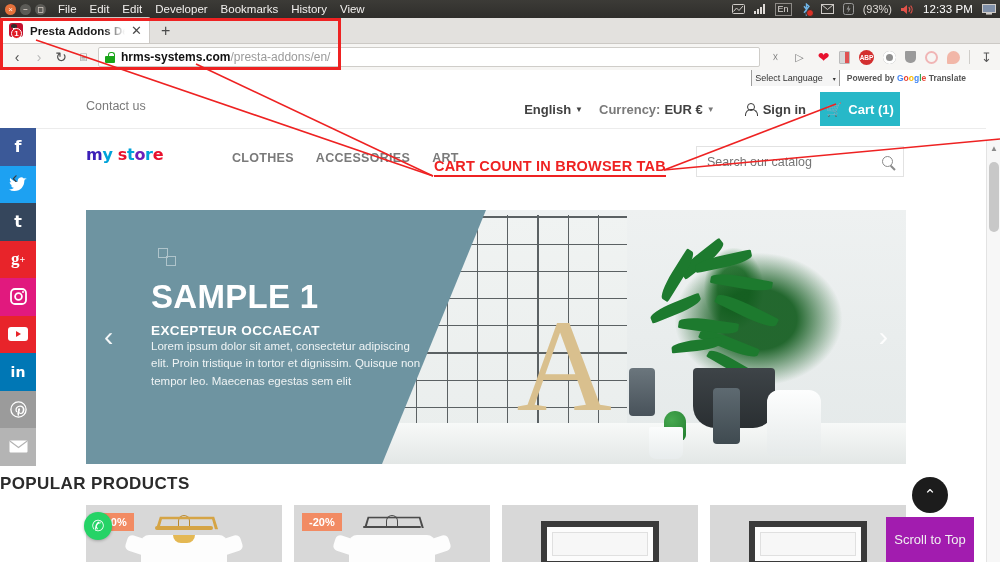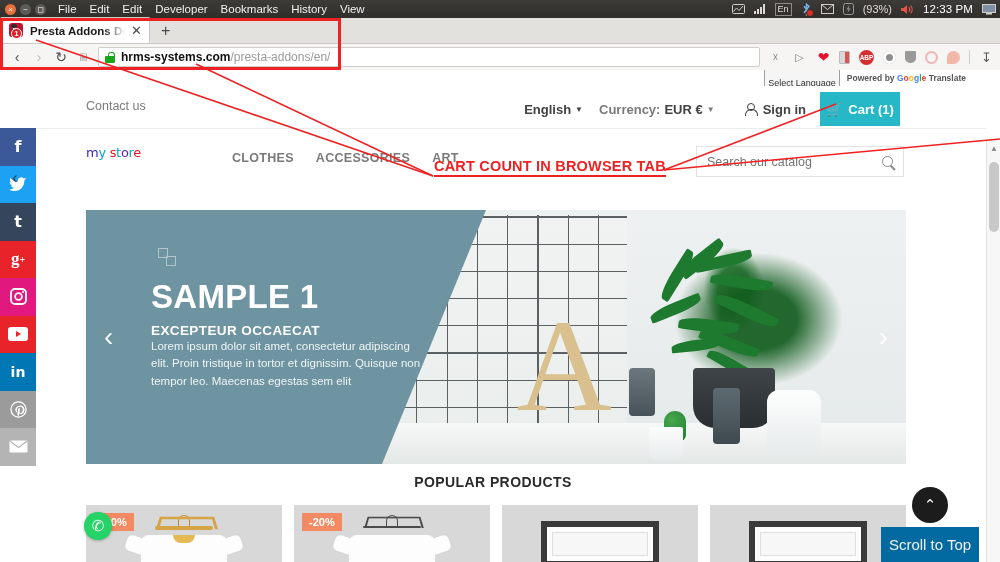--- a/index.html
+++ b/index.html
@@ -98,21 +98,21 @@
   
   .viewport { position: absolute; top: 70px; left: 0; width: 1000px; height: 492px;
               background: #fff; overflow: hidden; }
 
   
   .translate-bar { position: absolute; top: 0; right: 34px; height: 16px;
                    display: flex; align-items: center; gap: 7px; font-size: 9px;
                    color: #444; }
   .tselect { border: 1px solid #9e9e9e; background: #f5f5f5; height: 13px;
              display: flex; align-items: center; padding: 13px 3px; gap: 10px;
-             font-size: 9px; color: #333; flex-direction: column; }
+             font-size: 9px; color: #333; }
   .tselect .caret { font-size: 6px; color: #333; }
   .tpower { font-weight: bold; color: #555; font-size: 8.5px; }
   .g1{color:#4285F4}.g2{color:#EA4335}.g3{color:#FBBC05}.g4{color:#4285F4}
   .g5{color:#34A853}.g6{color:#EA4335}
 
   
   .site-top { position: absolute; top: 16px; left: 0; width: 986px; height: 42px;
               background: #fff; }
   .contact { position: absolute; left: 86px; top: 13px; font-size: 12.5px; color: #7a7a7a; }
   .top-right { position: absolute; right: 86px; top: 6px; display: flex;
@@ -131,21 +131,21 @@
   .person::after { content:""; position:absolute; bottom:0; left:0; width:11px; height:6px;
     border: 1.6px solid #3b3b3b; border-bottom: none; border-radius: 6px 6px 0 0; }
   .cartbtn { background: #27b8c8; color: #fff; height: 34px; width: 80px;
              display: flex; align-items: center; justify-content: center; gap: 6px;
              font-size: 13px; font-weight: bold; }
   .cart-ico { font-size: 13px; }
 
   
   .site-head { position: absolute; top: 58px; left: 0; width: 986px; height: 58px;
                background: #fff; border-top: 1px solid #ececec; }
-  .logo { position: absolute; left: 86px; top: 16px; font-size: 13px; font-weight: normal;
+  .logo { position: absolute; left: 86px; top: 16px; font-size: 16px; font-weight: bold;
           letter-spacing: -0.3px; font-family: "DejaVu Sans", sans-serif; }
   .logo .c1{color:#3b1fb8}.logo .c2{color:#00a3d9}.logo .c3{color:#e8112d}
   .logo .c4{color:#00a3d9}.logo .c5{color:#6b1fb8}.logo .c6{color:#e8112d}
   .mainmenu { position: absolute; left: 232px; top: 22px; display: flex; gap: 22px; }
   .mainmenu a { font-size: 12.5px; color: #7a7a7a; font-weight: bold;
                 letter-spacing: .3px; text-decoration: none; }
   .searchbox { position: absolute; right: 82px; top: 17px; width: 208px; height: 31px;
                border: 1px solid #e2e2e2; background: #fff; display: flex;
                align-items: center; padding: 0 10px; }
   .searchbox input { border: none; outline: none; flex: 1; font-size: 12.5px;
@@ -207,22 +207,22 @@
   .slide-icon { position: absolute; left: 72px; top: 38px; width: 22px; height: 22px; opacity: .45; }
   .slide-icon i { position: absolute; border: 1.6px solid #fff; display:block; }
   .slide-h1 { font-size: 33px; font-weight: bold; letter-spacing: .3px; line-height: 1.05; }
   .slide-h2 { font-size: 13.5px; font-weight: bold; letter-spacing: .4px; margin-top: 8px; }
   .slide-p { font-size: 11.5px; line-height: 1.55; color: #eef3f4; }
   .sl-arrow { position: absolute; top: 50%; transform: translateY(-50%); color: #fff;
               font-size: 28px; font-weight: 300; opacity: .92; }
   .sl-prev { left: 18px; } .sl-next { right: 18px; }
 
   
-  .pop-title { position: absolute; top: 404px; left: 0; width: 986px; text-align: center;
-               font-size: 14px; font-weight: bold; color: #2b2b2b; letter-spacing: .4px; }
+  .pop-title { position: absolute; top: 404px; left: 0; width: 986px; text-align: left;
+               font-size: 17px; font-weight: bold; color: #2b2b2b; letter-spacing: .4px; }
   .prod-row { position: absolute; top: 435px; left: 86px; width: 820px; height: 57px;
               display: flex; gap: 12px; }
   .prod { flex: 1; background: #d8d8d8; position: relative; overflow: hidden; }
   .disc { position: absolute; left: 8px; top: 8px; background: #f28b63; color: #fff;
           font-size: 11px; font-weight: bold; padding: 3px 7px; }
   .hanger { position: absolute; left: 50%; top: 10px; transform: translateX(-50%);
             width: 58px; height: 28px; }
   .hanger .hook { position: absolute; left: 50%; top: 0; width: 12px; height: 11px;
     border: 1.6px solid #b9892f; border-bottom: none; border-radius: 7px 7px 0 0;
     transform: translateX(-50%); }
@@ -259,22 +259,22 @@
               border-radius: 50%; background: #25d366; display: flex; align-items: center;
               justify-content: center; color: #fff; font-size: 15px; z-index: 45;
               box-shadow: 0 1px 3px rgba(0,0,0,.25); }
 
   
   .stt-wrap { position: absolute; right: 22px; bottom: 0; width: 96px; z-index: 50;
               display: flex; flex-direction: column; align-items: center; }
   .stt-btn { width: 36px; height: 36px; border-radius: 50%; background: #1c1c1c;
              color: #fff; display: flex; align-items: center; justify-content: center;
              font-size: 15px; }
-  .stt-lbl { margin-top: 4px; background: #0369a1; color: #f0f0f0; font-size: 15px;
-             padding: 9px 8px; white-space: nowrap; }
+  .stt-lbl { margin-top: 4px; background: #a21caf; color: #f0f0f0; font-size: 13px;
+             padding: 15px 8px; white-space: nowrap; }
 
   
   .pagescroll { position: absolute; right: 0; top: 70px; width: 14px; height: 492px;
                 background: #f7f7f7; border-left: 1px solid #e3e3e3; }
   .pagescroll .thumb { position: absolute; top: 22px; left: 2px; width: 10px; height: 70px;
                        background: #c8c8c8; border-radius: 5px; }
   .pagescroll .upar { position: absolute; top: 4px; left: 0; width: 14px; text-align: center;
                       font-size: 8px; color: #8a8a8a; }
 
   

